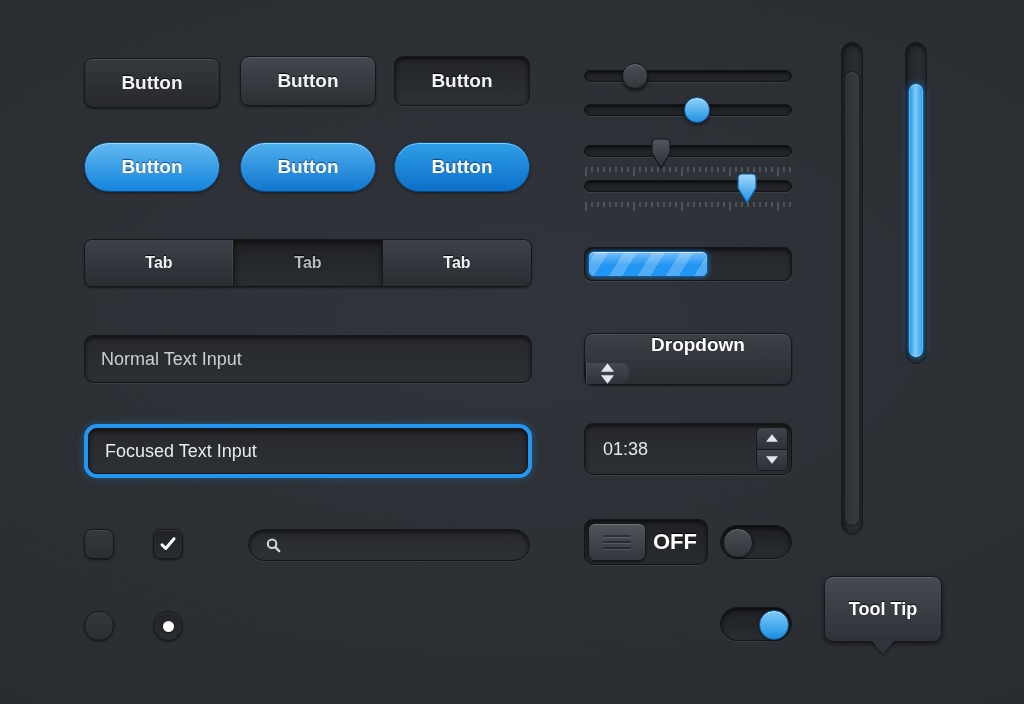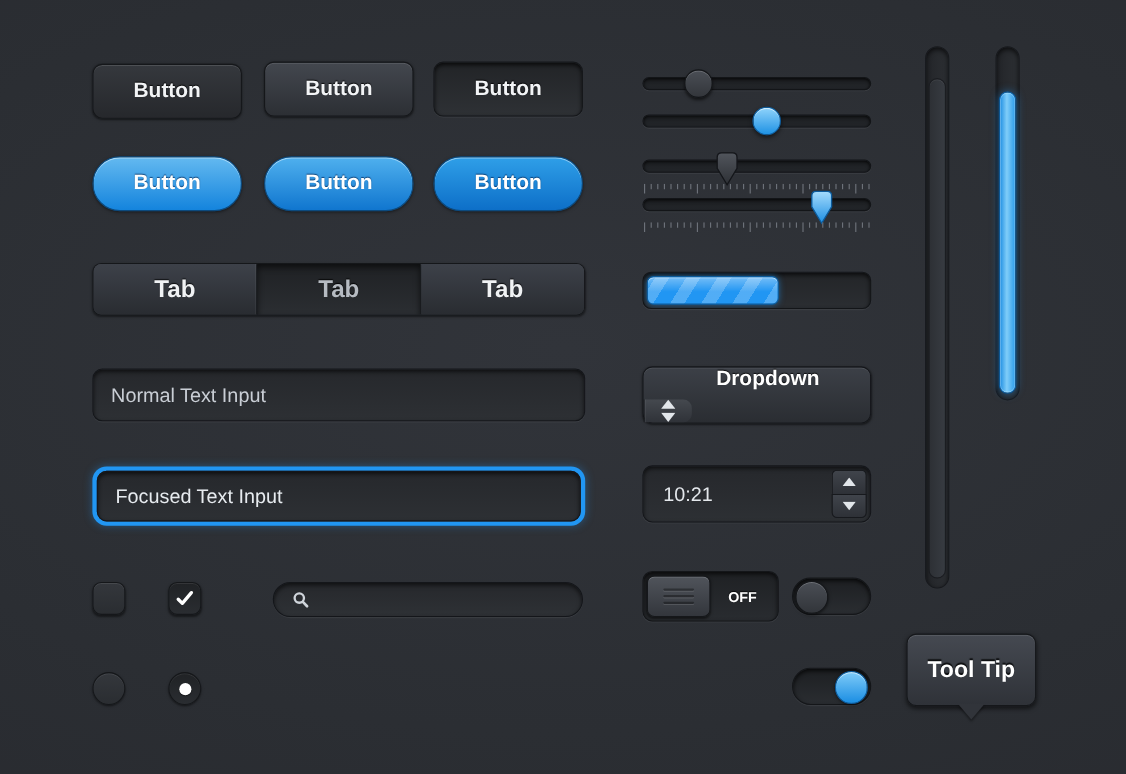--- a/index.html
+++ b/index.html
@@ -66,21 +66,21 @@
     position: absolute;
     display: flex;
     height: 48px;
     border-radius: 8px;
     border: 1px solid #15171a;
     overflow: hidden;
     box-shadow: 0 1px 2px rgba(0,0,0,.5), inset 0 1px 0 rgba(255,255,255,.09);
   }
   .tab {
     flex: 1;
-    font-size: 22px;
+    font-size: 16px;
     font-weight: bold;
     color: #f0f2f4;
     text-shadow: 0 -1px 1px rgba(0,0,0,.8);
     background: linear-gradient(#3d4149, #292c31);
     border-right: 1px solid #15171a;
     box-shadow: inset -1px 0 0 rgba(255,255,255,.06);
   }
   .tab:last-child { border-right: none; box-shadow: none; }
   .tab.active {
     background: linear-gradient(#1f2124, #2b2e32);
@@ -303,21 +303,21 @@
     border: 1px solid #141619;
     background: linear-gradient(#1f2124, #292c30);
     box-shadow: inset 0 2px 4px rgba(0,0,0,.7), 0 1px 0 rgba(255,255,255,.06);
     display: flex; align-items: center;
     padding: 3px;
   }
   .toggle-label {
     flex: 1;
     text-align: center;
     color: #fff;
-    font-size: 13px;
+    font-size: 22px;
     font-weight: bold;
     text-shadow: 0 -1px 1px rgba(0,0,0,.85);
   }
   .toggle-handle {
     width: 58px; height: 100%;
     border-radius: 7px;
     border: 1px solid #15171a;
     display: flex; flex-direction: column;
     align-items: center; justify-content: center;
     gap: 4px;
@@ -374,21 +374,21 @@
   
   .tooltip {
     position: absolute;
     height: 66px;
     border-radius: 9px;
     background: linear-gradient(#454951, #2f3238);
     border: 1px solid #15171a;
     box-shadow: inset 0 1px 0 rgba(255,255,255,.12), 0 2px 4px rgba(0,0,0,.55);
     display: flex; align-items: center; justify-content: center;
     color: #fff;
-    font-size: 21px;
+    font-size: 18px;
     font-weight: bold;
     text-shadow: 0 -1px 1px rgba(0,0,0,.8);
   }
   .tooltip-arrow {
     position: absolute;
     bottom: -13px;
     left: 50%;
     margin-left: -12px;
     width: 0; height: 0;
     border-left: 12px solid transparent;
@@ -525,21 +525,21 @@
       <svg width="13" height="9" viewBox="0 0 14 9">
         <path d="M7 0 L14 9 L0 9 Z" fill="#e2e6ea"></path>
       </svg>
       <svg width="13" height="9" viewBox="0 0 14 9">
         <path d="M7 9 L0 0 L14 0 Z" fill="#e2e6ea"></path>
       </svg>
     </span>
   </div>
 
   <div class="timefield" style="left:584px; top:423px; width:208px;">
-    <span class="timefield-label">10:21</span>
+    <span class="timefield-label">01:38</span>
     <span class="stepper">
       <span class="stepper-btn">
         <svg width="12" height="8" viewBox="0 0 14 9">
           <path d="M7 0 L14 9 L0 9 Z" fill="#e2e6ea"></path>
         </svg>
       </span>
       <span class="stepper-btn">
         <svg width="12" height="8" viewBox="0 0 14 9">
           <path d="M7 9 L0 0 L14 0 Z" fill="#e2e6ea"></path>
         </svg>

